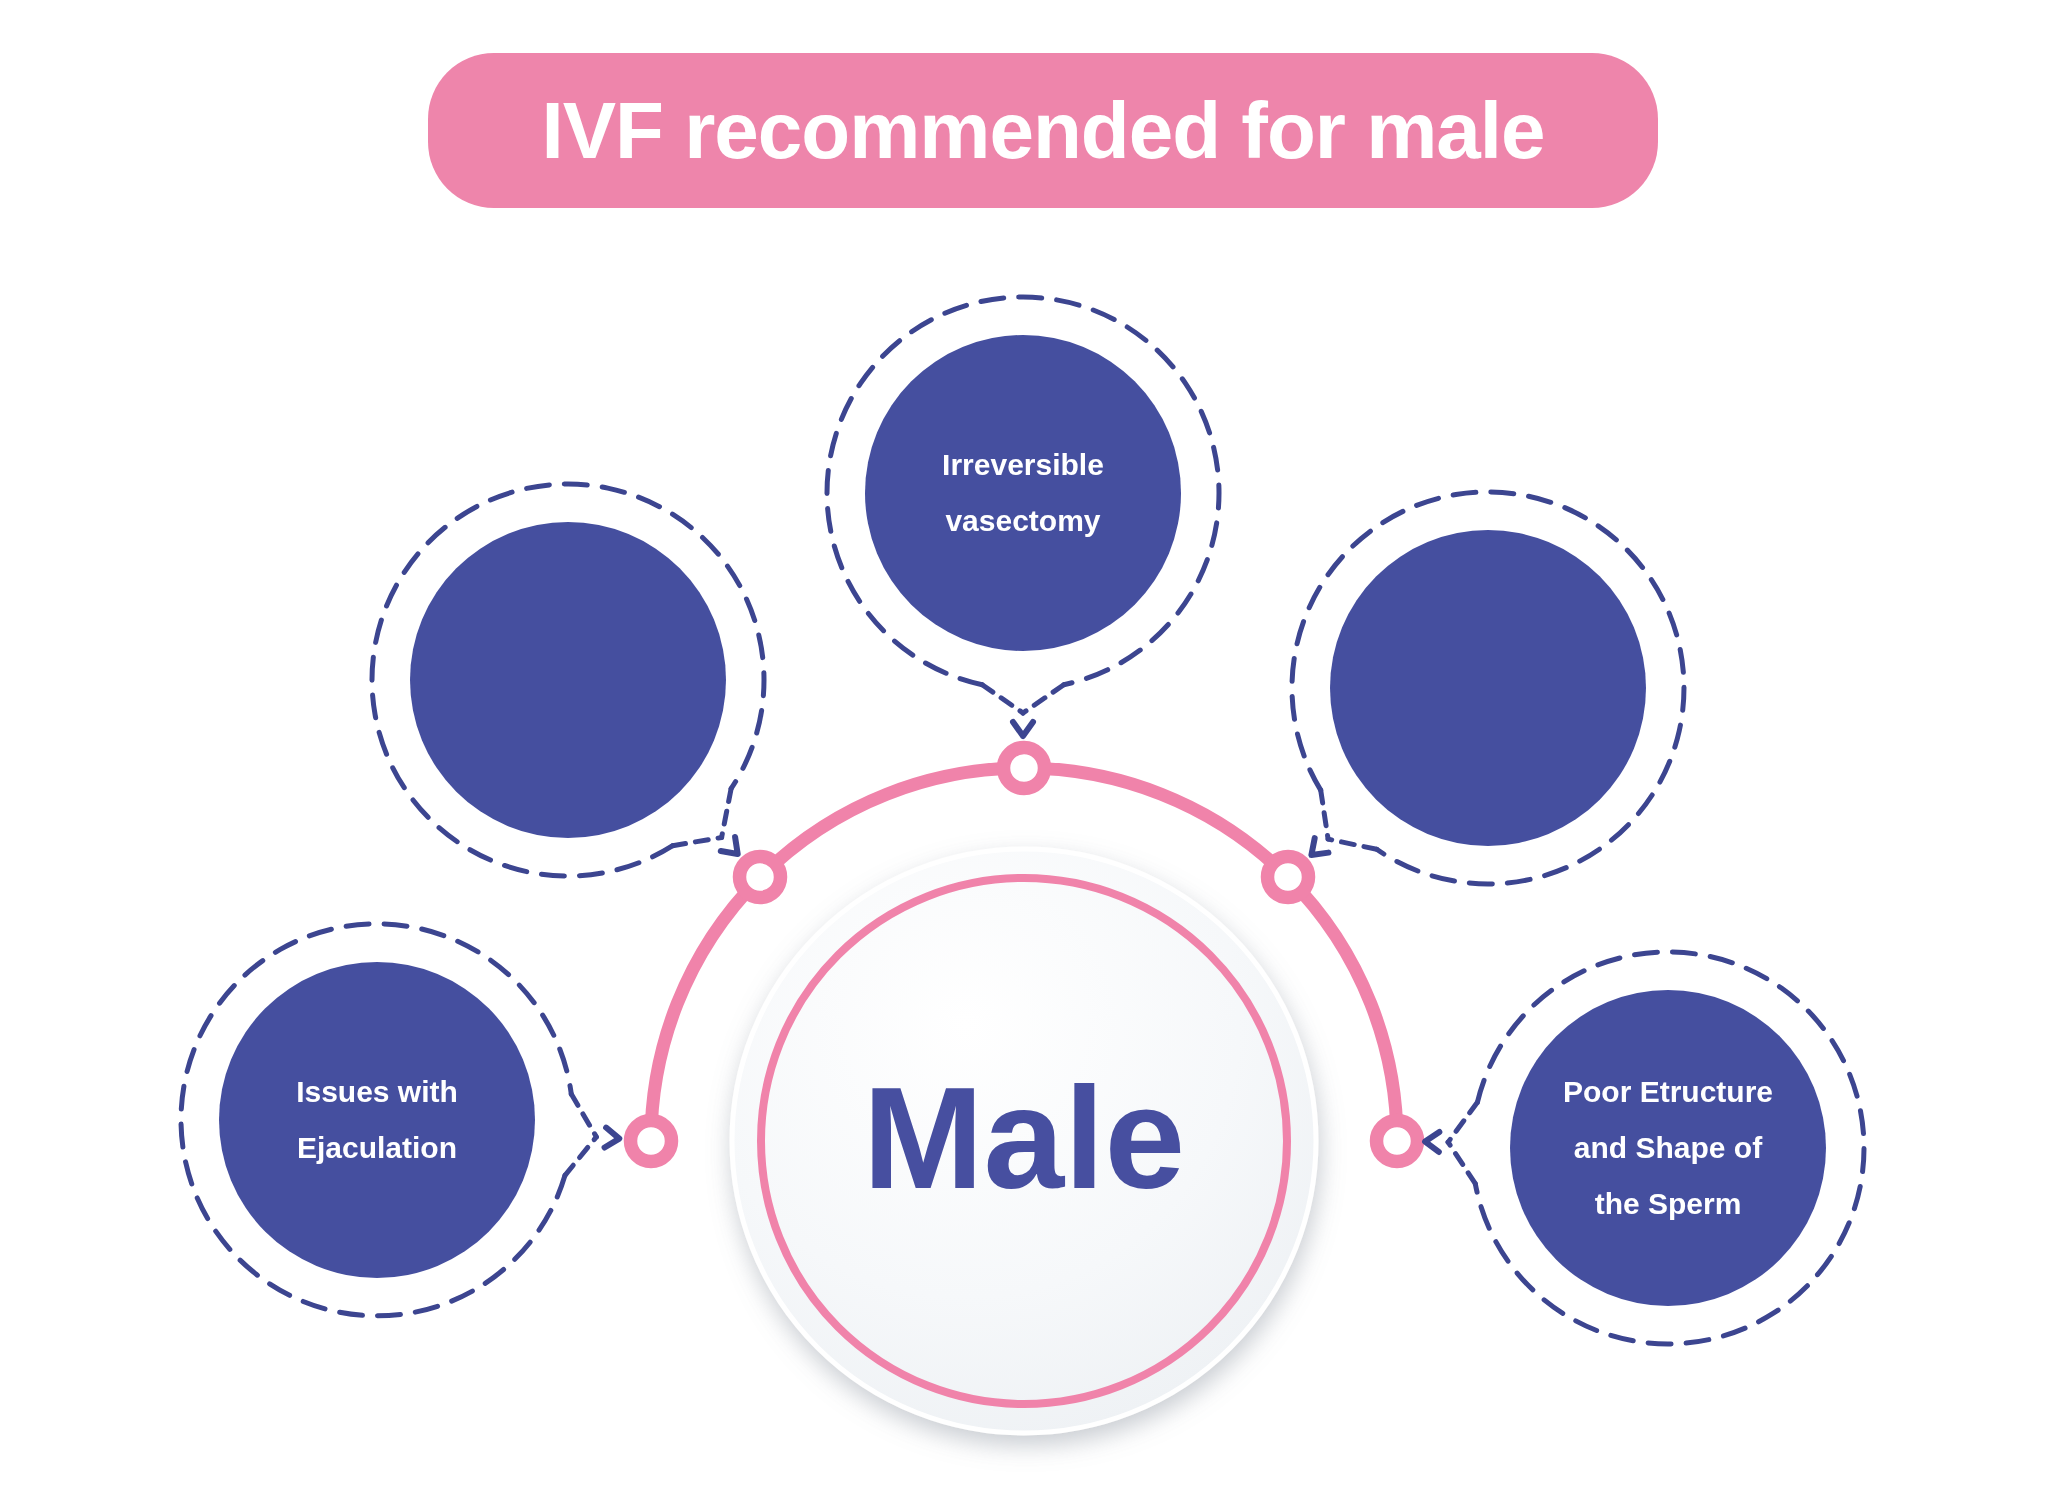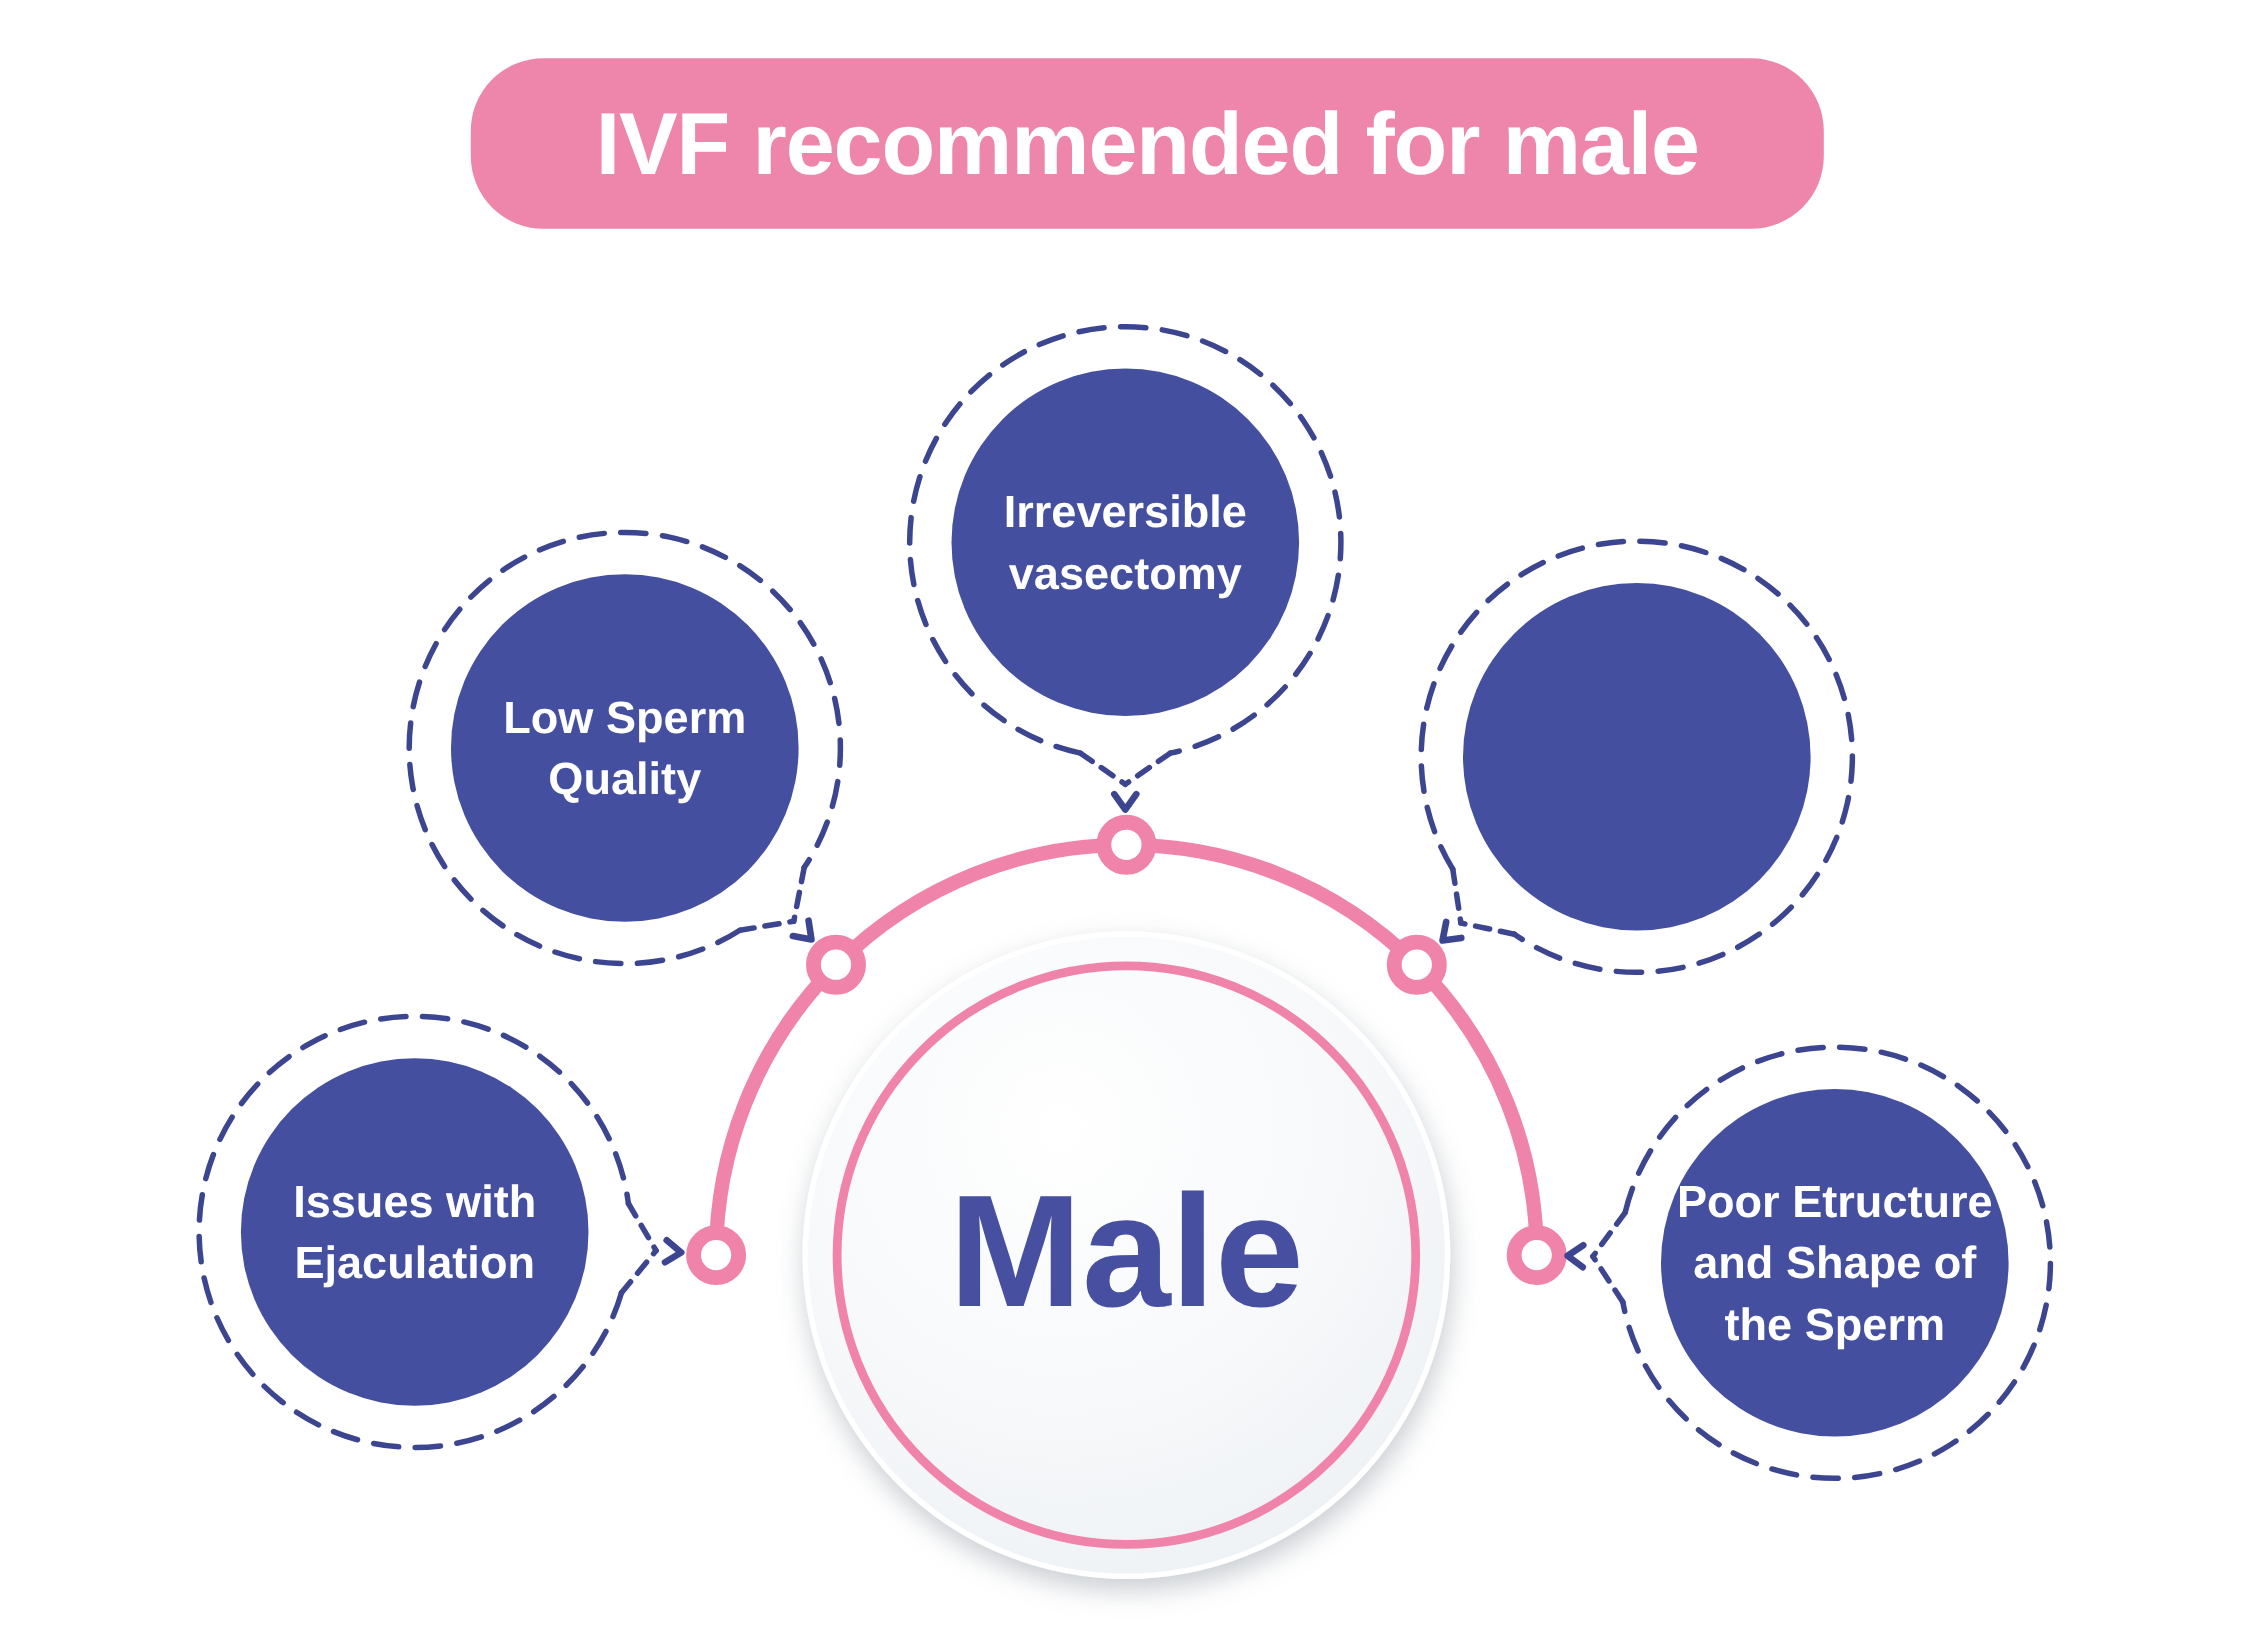--- a/index.html
+++ b/index.html
@@ -47,21 +47,21 @@
     font-weight:bold;
     letter-spacing:-1px;
     white-space:nowrap;
   }
   .bubble-label{
     position:absolute;
     width:320px;
     transform:translate(-50%,-50%);
     text-align:center;
     color:var(--text-white,#ffffff);
-    font-size:41px;
+    font-size:30px;
     line-height:56px;
     font-weight:bold;
     white-space:pre-line;
     z-index:3;
   }
   .center-label{
     position:absolute;
     left:1024px;top:1138px;
     transform:translate(-50%,-50%);
     color:var(--indigo-text,#474fa0);
@@ -138,22 +138,20 @@
       <line class="dash-tail" x1="1475.3" y1="1183.7" x2="1448.1" y2="1142.2"></line>
       <path class="chevron" d="M-14,-10 L0,0 L-14,10" transform="translate(1425.1,1141.6) rotate(181.5)"></path>
       <circle class="blue-circle" cx="1668" cy="1148" r="158"></circle>
     </g>
   </svg>
 
   <div class="banner">
     <span class="banner-text">IVF recommended for male</span>
   </div>
 
-  <div class="bubble-label" style="left:568px;top:680px">Low Sperm
-Quality</div>
   <div class="bubble-label" style="left:1023px;top:493px">Irreversible
 vasectomy</div>
   <div class="bubble-label" style="left:1668px;top:1148px">Poor Etructure
 and Shape of
 the Sperm</div>
   <div class="bubble-label" style="left:377px;top:1120px">Issues with
 Ejaculation</div>
 
   <div class="center-label">Male</div>
 

